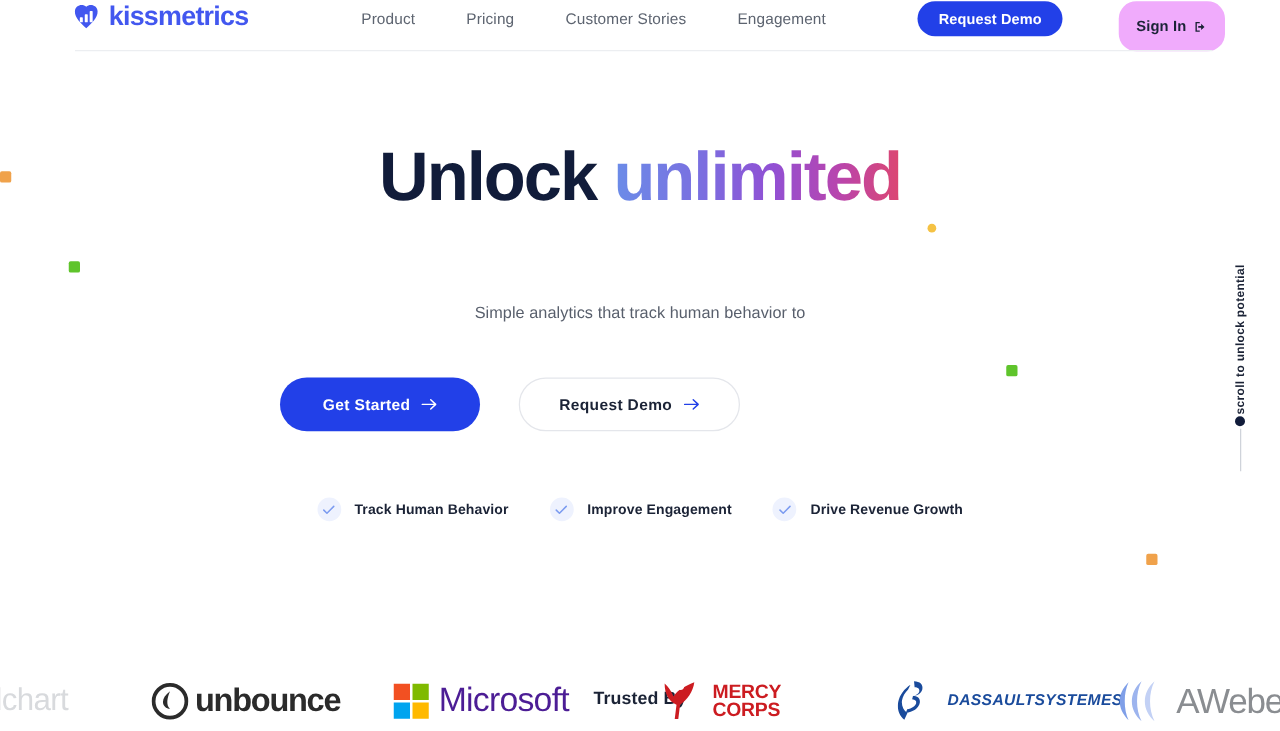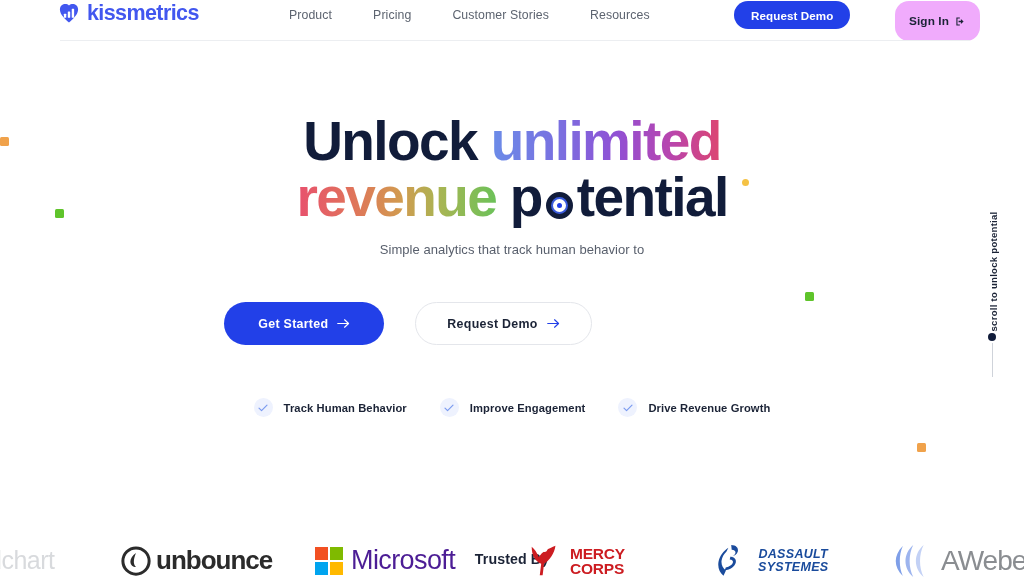--- a/index.html
+++ b/index.html
@@ -359,24 +359,22 @@
   }
   .mercy-text span {
     font-size: 15.5px;
     font-weight: 700;
     color: #cc1c21;
     letter-spacing: -0.2px;
   }
 
   .dassault-text {
     display: flex;
-    flex-direction: column;
     line-height: 13px;
     margin-left: 6px;
-    text-align: center;
   }
   .dassault-text span {
     font-size: 12.5px;
     font-weight: 700;
     font-style: italic;
     color: #1a4b9c;
     letter-spacing: 0.3px;
   }
 
   .aweber-text {
@@ -440,41 +438,40 @@
         <rect x="10.7" y="9.2" width="2.6" height="7.0" rx="0.6" fill="#ffffff"></rect>
         <rect x="15.0" y="6.4" width="2.6" height="9.8" rx="0.6" fill="#ffffff"></rect>
       </svg>
       <span class="logo-text">kissmetrics</span>
     </div>
 
     <nav class="nav">
       <a class="nav-link">Product</a>
       <a class="nav-link">Pricing</a>
       <a class="nav-link">Customer Stories</a>
-      <a class="nav-link">Resources</a>
+      <a class="nav-link">Engagement</a>
     </nav>
 
     <button class="btn-demo-head">Request Demo</button>
 
     <button class="btn-signin">
       <span>Sign In</span>
       <svg class="signin-icon" width="11" height="11" viewBox="0 0 16 16">
         <path d="M2 2.2h5v1.6H3.6v8.4H7v1.6H2z" fill="#1b2336"></path>
         <path d="M8.6 4.3l3.9 3.7-3.9 3.7V9.0H5.2V7.0h3.4z" fill="#1b2336"></path>
       </svg>
     </button>
 
     <div class="header-divider"></div>
   </div>
 
   <div class="hero">
 
     <h1 class="headline">
       <span class="line"><span>Unlock </span><span class="grad-unlimited">unlimited</span></span>
-      <span class="line"><span class="grad-revenue">revenue</span><span> p</span><span class="bullseye"><span class="ring"></span><span class="ring2"></span><span class="dot"></span></span><span>tential</span></span>
     </h1>
 
     <p class="subhead">
       <span class="sline">Simple analytics that track human behavior to</span>
     </p>
 
     <div class="cta-row">
       <button class="btn-primary">
         <span>Get Started</span>
         <svg class="arr" width="13" height="11" viewBox="0 0 18 14">

